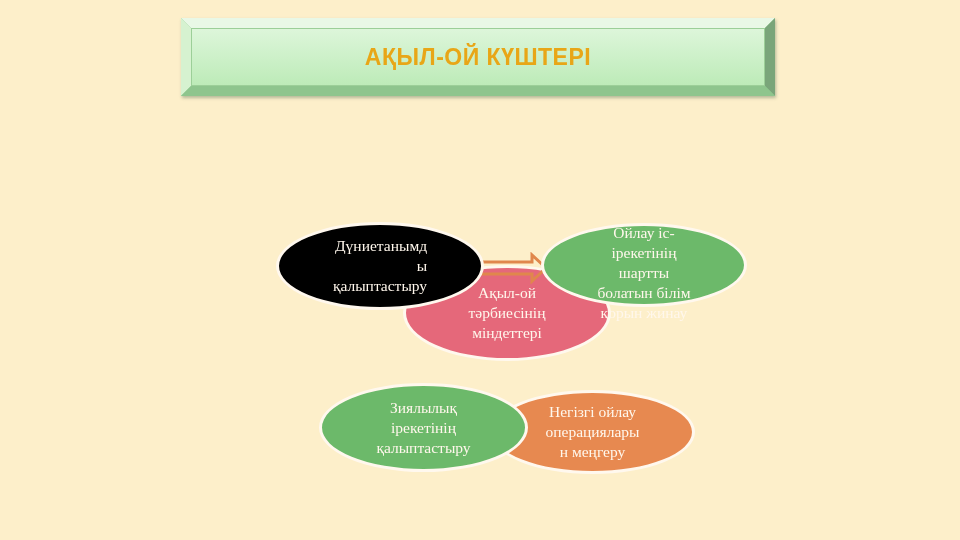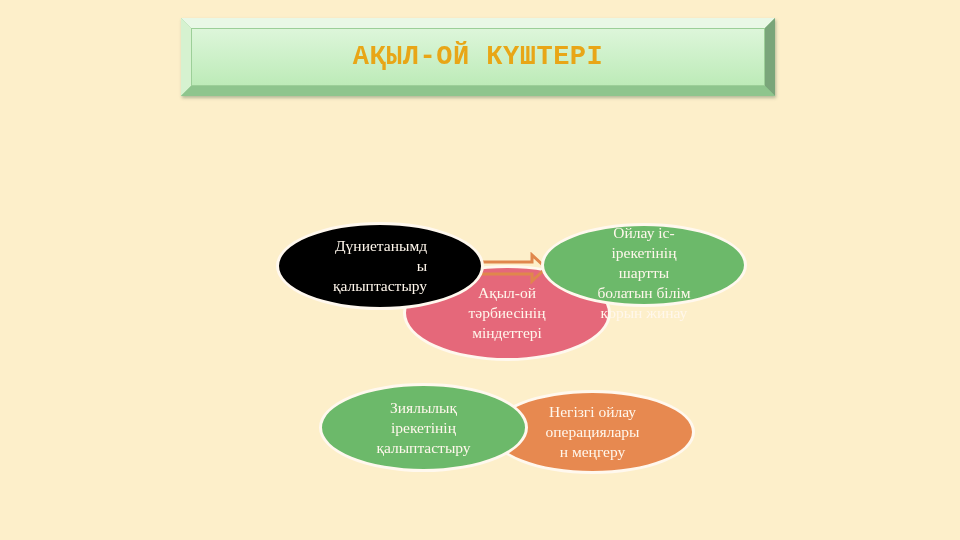--- a/index.html
+++ b/index.html
@@ -27,23 +27,23 @@
   .bevel.bottom { left: 0; bottom: 0; width: 594px; height: 0;
     border-left: 10px solid transparent; border-right: 10px solid transparent;
     border-bottom: 10px solid #8ec58d; box-sizing: border-box; }
   .title-inner {
     position: absolute; left: 10px; top: 10px; width: 574px; height: 58px;
     background: linear-gradient(#ddf6da, #bdebb8);
     border: 1px solid #9ccf98; box-sizing: border-box;
     display: flex; align-items: center; justify-content: center;
   }
   .title-text {
-    color: #e8a617; font-weight: bold; font-size: 27px;
+    color: #e8a617; font-weight: bold; font-size: 23px;
     letter-spacing: 0.5px;
-    font-family: Liberation Mono, monospace;
+    font-family: Liberation Sans, sans-serif;
   }
   .ellipse {
     position: absolute; border-radius: 50%;
     border: 3px solid #fff8ee; box-sizing: border-box;
     display: flex; align-items: center; justify-content: center;
     text-align: center; color: #fff7ec;
     font-family: "Liberation Serif", "DejaVu Serif", serif;
     font-size: 15.5px; line-height: 20px;
   }
   .ellipse span { white-space: pre-line; display: block; }

